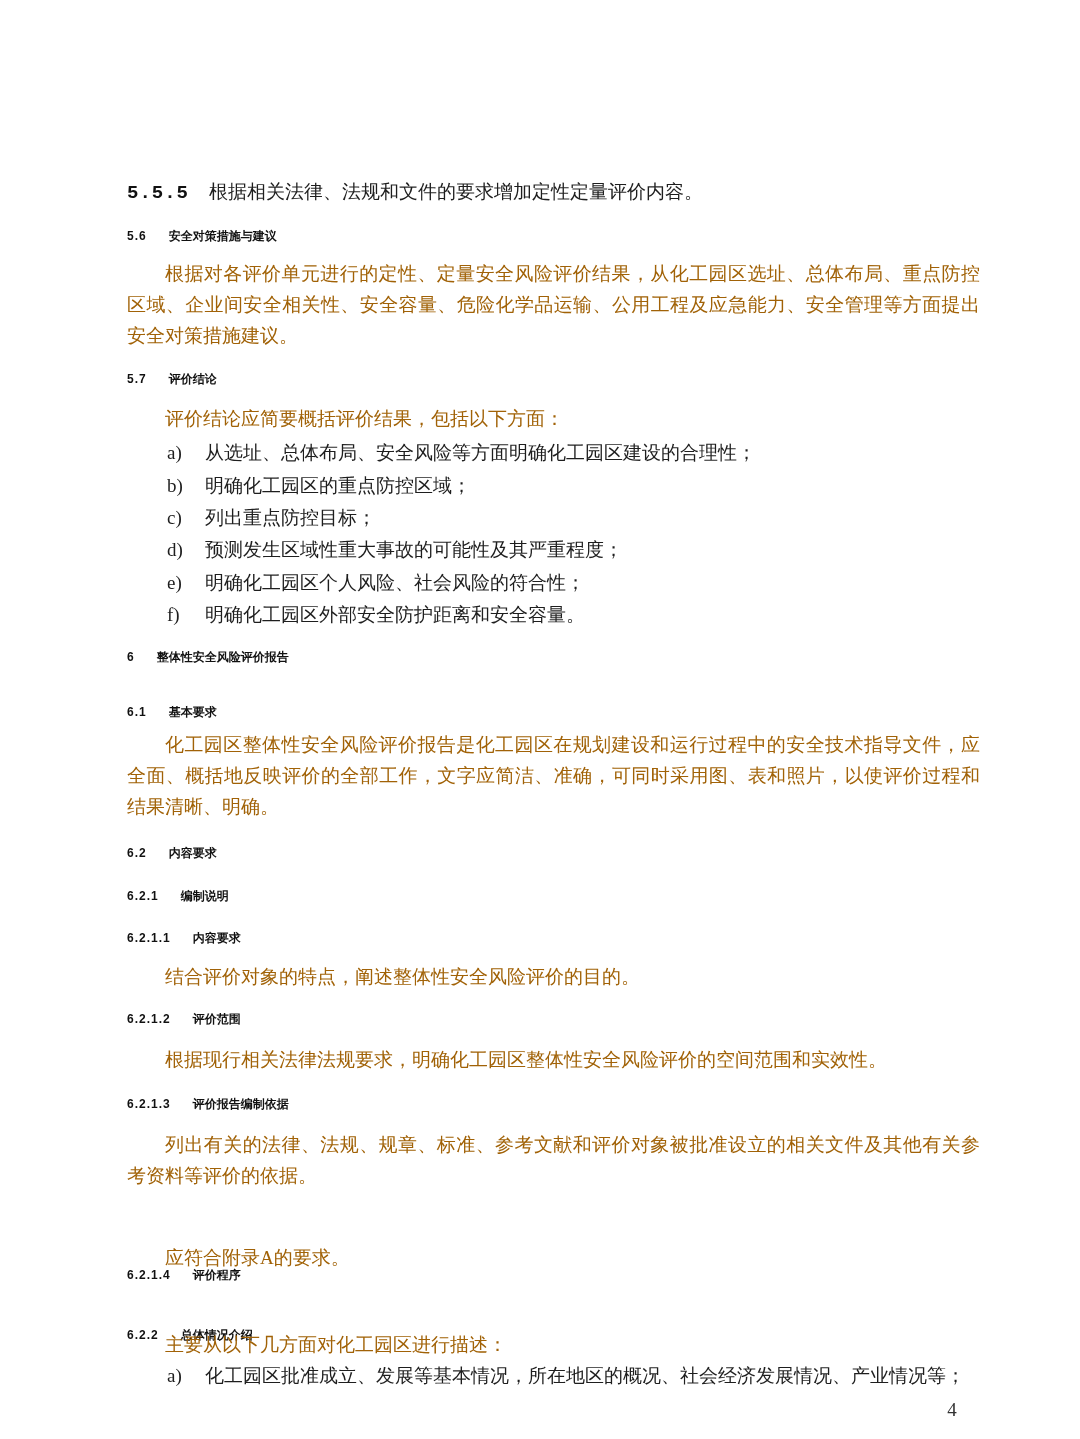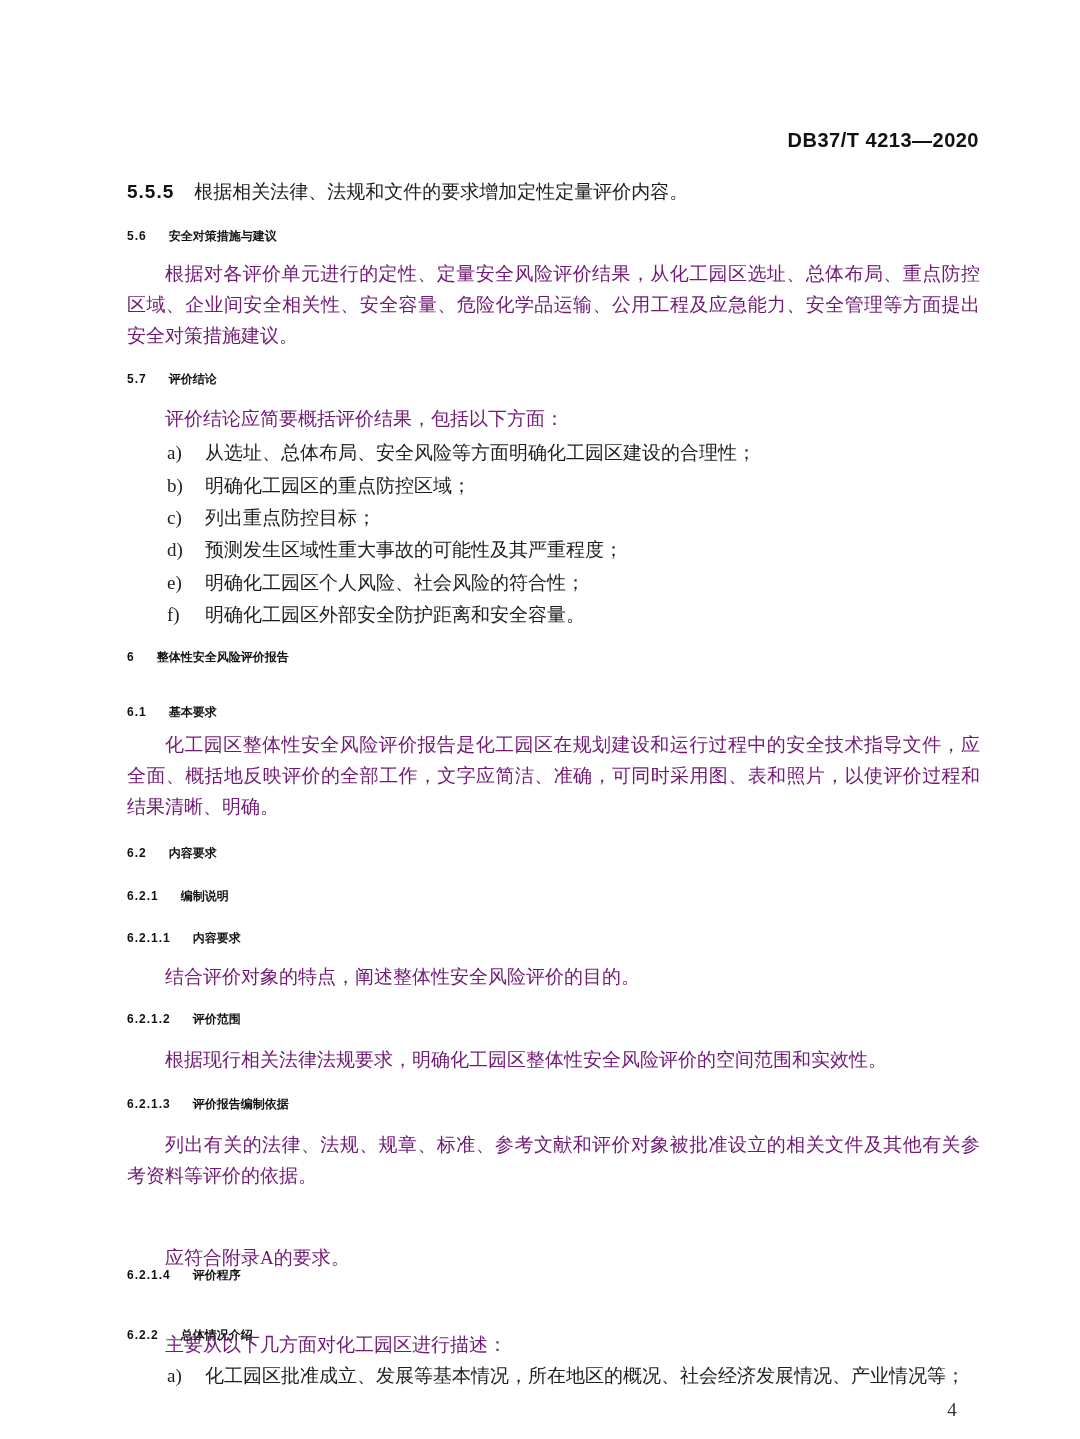--- a/index.html
+++ b/index.html
@@ -39,30 +39,30 @@
     font-weight: 700;
     font-size: 12px;
     color: #111;
     white-space: nowrap;
   }
   .heading.chapter { font-size: 12px; }
   .heading .num { display: inline-block; letter-spacing: 1px; }
   .heading .title { display: inline-block; margin-left: 22px; }
   .clause-line { text-align: justify; }
   .clause-line .num {
-    font-family: Liberation Sans, sans-serif;
+    font-family: Liberation Mono, monospace;
     font-weight: 700;
     letter-spacing: 1px;
     margin-right: 20px;
     color: #111;
   }
   .para {
     text-align: justify;
     text-indent: 2em;
-    color: #701a75;
+    color: #a16207;
   }
   .list-item {
     display: flex;
     padding-left: 40px;
     color: #1e1e1e;
   }
   .list-item .label {
     flex: none;
     width: 38px;
   }
@@ -76,21 +76,20 @@
     font-family: "Liberation Serif", "DejaVu Serif", serif;
     font-size: 19px;
     color: #333;
   }
 </style>
 </head>
 <body>
 
 <div class="page">
 
-  <div class="doc-header">DB37/T 4213—2020</div>
 
   <div class="content">
 
     <div class="block clause-line" style="top:176px">
       <span class="num">5.5.5</span><span>根据相关法律、法规和文件的要求增加定性定量评价内容。</span>
     </div>
 
     <div class="block heading" style="top:221px">
       <span class="num">5.6</span><span class="title">安全对策措施与建议</span>
     </div>

